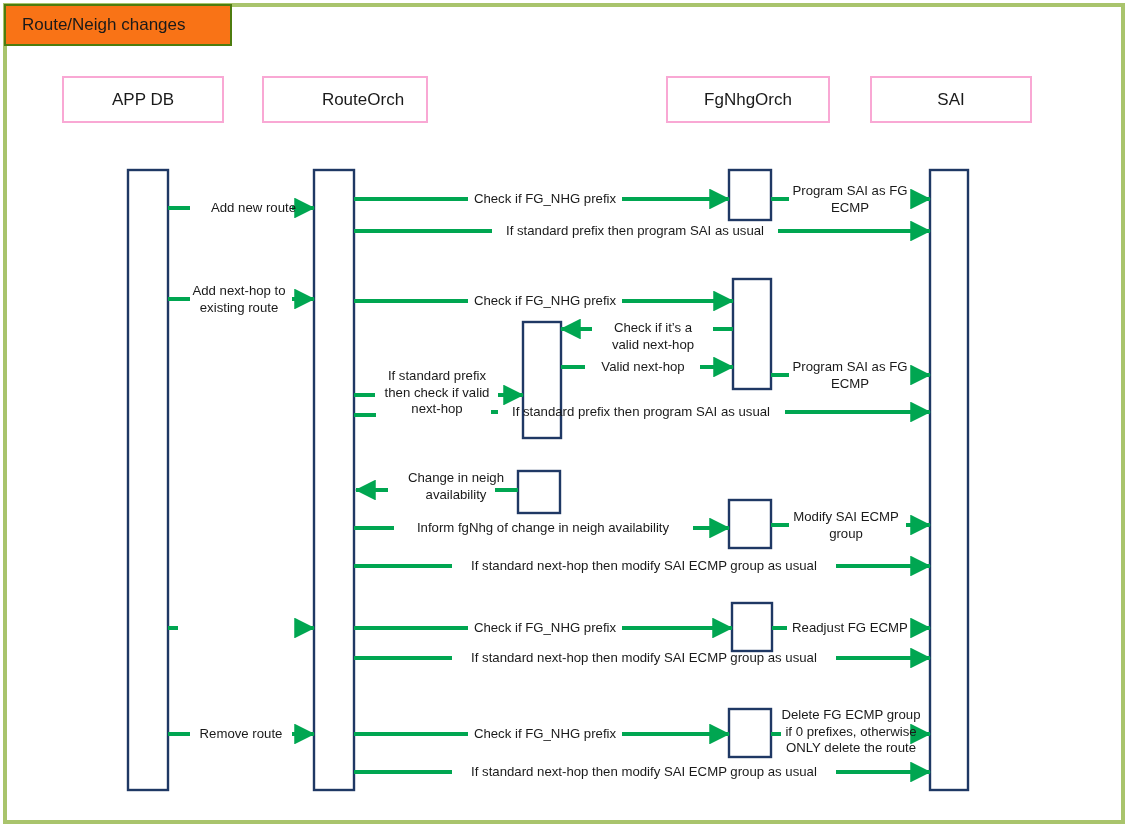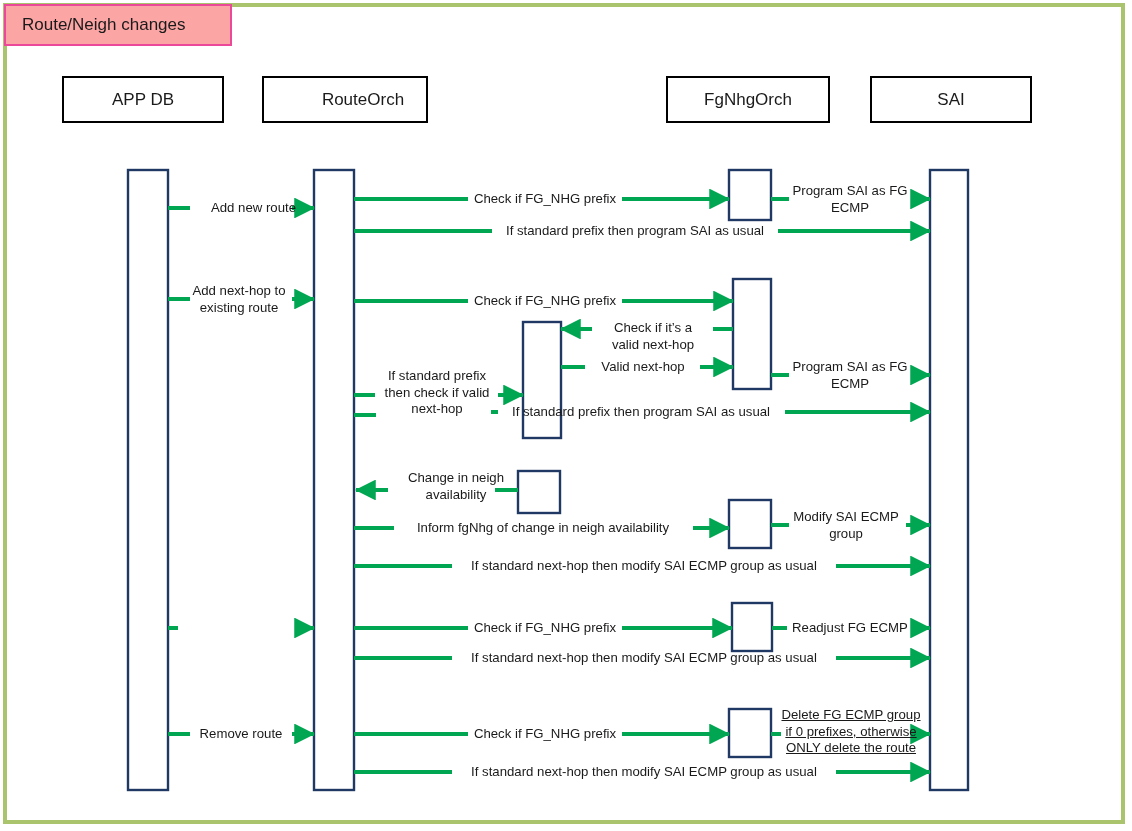--- a/index.html
+++ b/index.html
@@ -24,33 +24,33 @@
     border: 4px solid #a9c46c;
     box-sizing: border-box;
     background: #ffffff;
   }
   .title-box {
     position: absolute;
     left: 4px;
     top: 4px;
     width: 228px;
     height: 42px;
-    border: 2px solid #ec4899;
-    background: #fca5a5;
+    border: 2px solid #4d7c0f;
+    background: #f97316;
     box-sizing: border-box;
     display: flex;
     align-items: center;
     padding-left: 16px;
     font-size: 17px;
     color: #1a1a1a;
     z-index: 5;
   }
   .actor-box {
     position: absolute;
-    border: 2px solid #000000;
+    border: 2px solid #f9a8d4;
     background: #ffffff;
     box-sizing: border-box;
     display: flex;
     align-items: center;
     justify-content: center;
     font-size: 17px;
     color: #1a1a1a;
   }
   svg.diagram {
     position: absolute;
@@ -259,18 +259,18 @@
 availability</div>
   <div class="msg-label" style="left:784px; top:509px; width:124px;">Modify SAI ECMP
 group</div>
   <div class="msg-label" style="left:390px; top:520px; width:306px;">Inform fgNhg of change in neigh availability</div>
   <div class="msg-label" style="left:448px; top:558px; width:392px;">If standard next-hop then modify SAI ECMP group as usual</div>
   <div class="msg-label" style="left:464px; top:620px; width:162px;">Check if FG_NHG prefix</div>
   <div class="msg-label" style="left:784px; top:620px; width:132px;">Readjust FG ECMP</div>
   <div class="msg-label" style="left:448px; top:650px; width:392px;">If standard next-hop then modify SAI ECMP group as usual</div>
   <div class="msg-label" style="left:188px; top:726px; width:106px;">Remove route</div>
   <div class="msg-label" style="left:464px; top:726px; width:162px;">Check if FG_NHG prefix</div>
-  <div class="msg-label" style="left:770px; top:707px; width:162px;text-decoration:underline;">Delete FG ECMP group
+  <div class="msg-label" style="left:770px; top:707px; width:162px;">Delete FG ECMP group
 if 0 prefixes, otherwise
 ONLY delete the route</div>
   <div class="msg-label" style="left:448px; top:764px; width:392px;">If standard next-hop then modify SAI ECMP group as usual</div>
 
 </div>
 
 </body></html>

